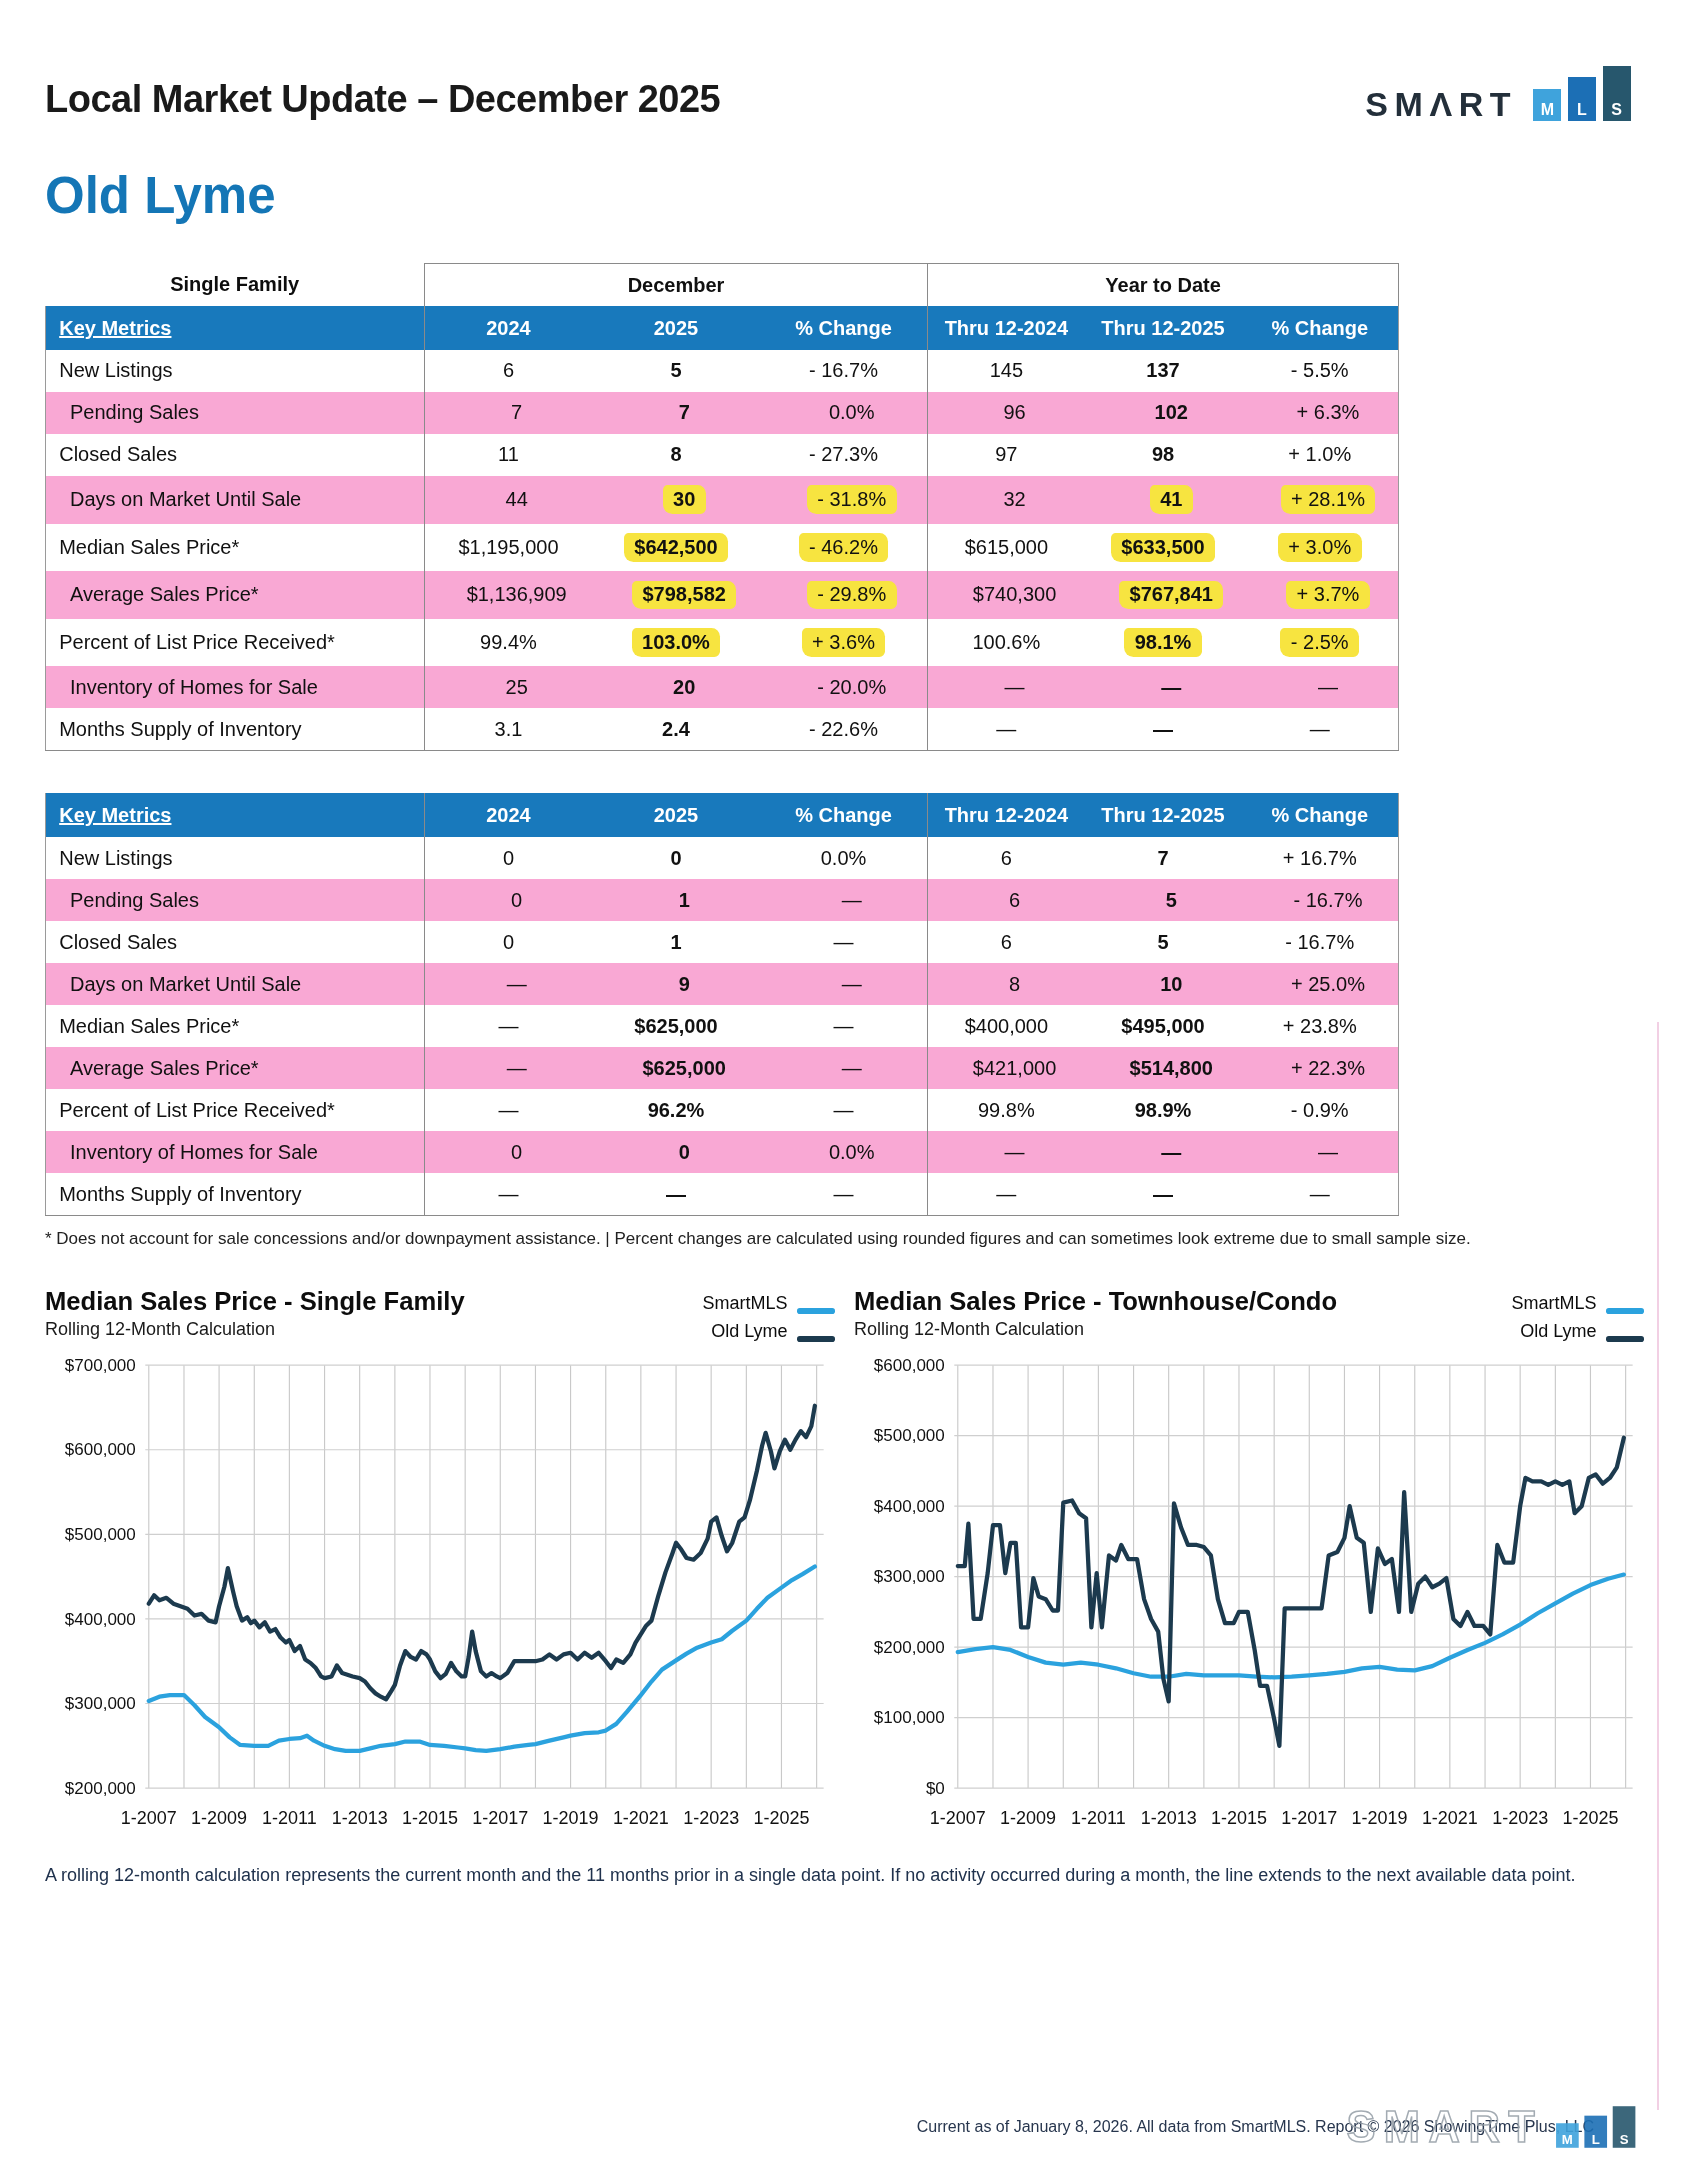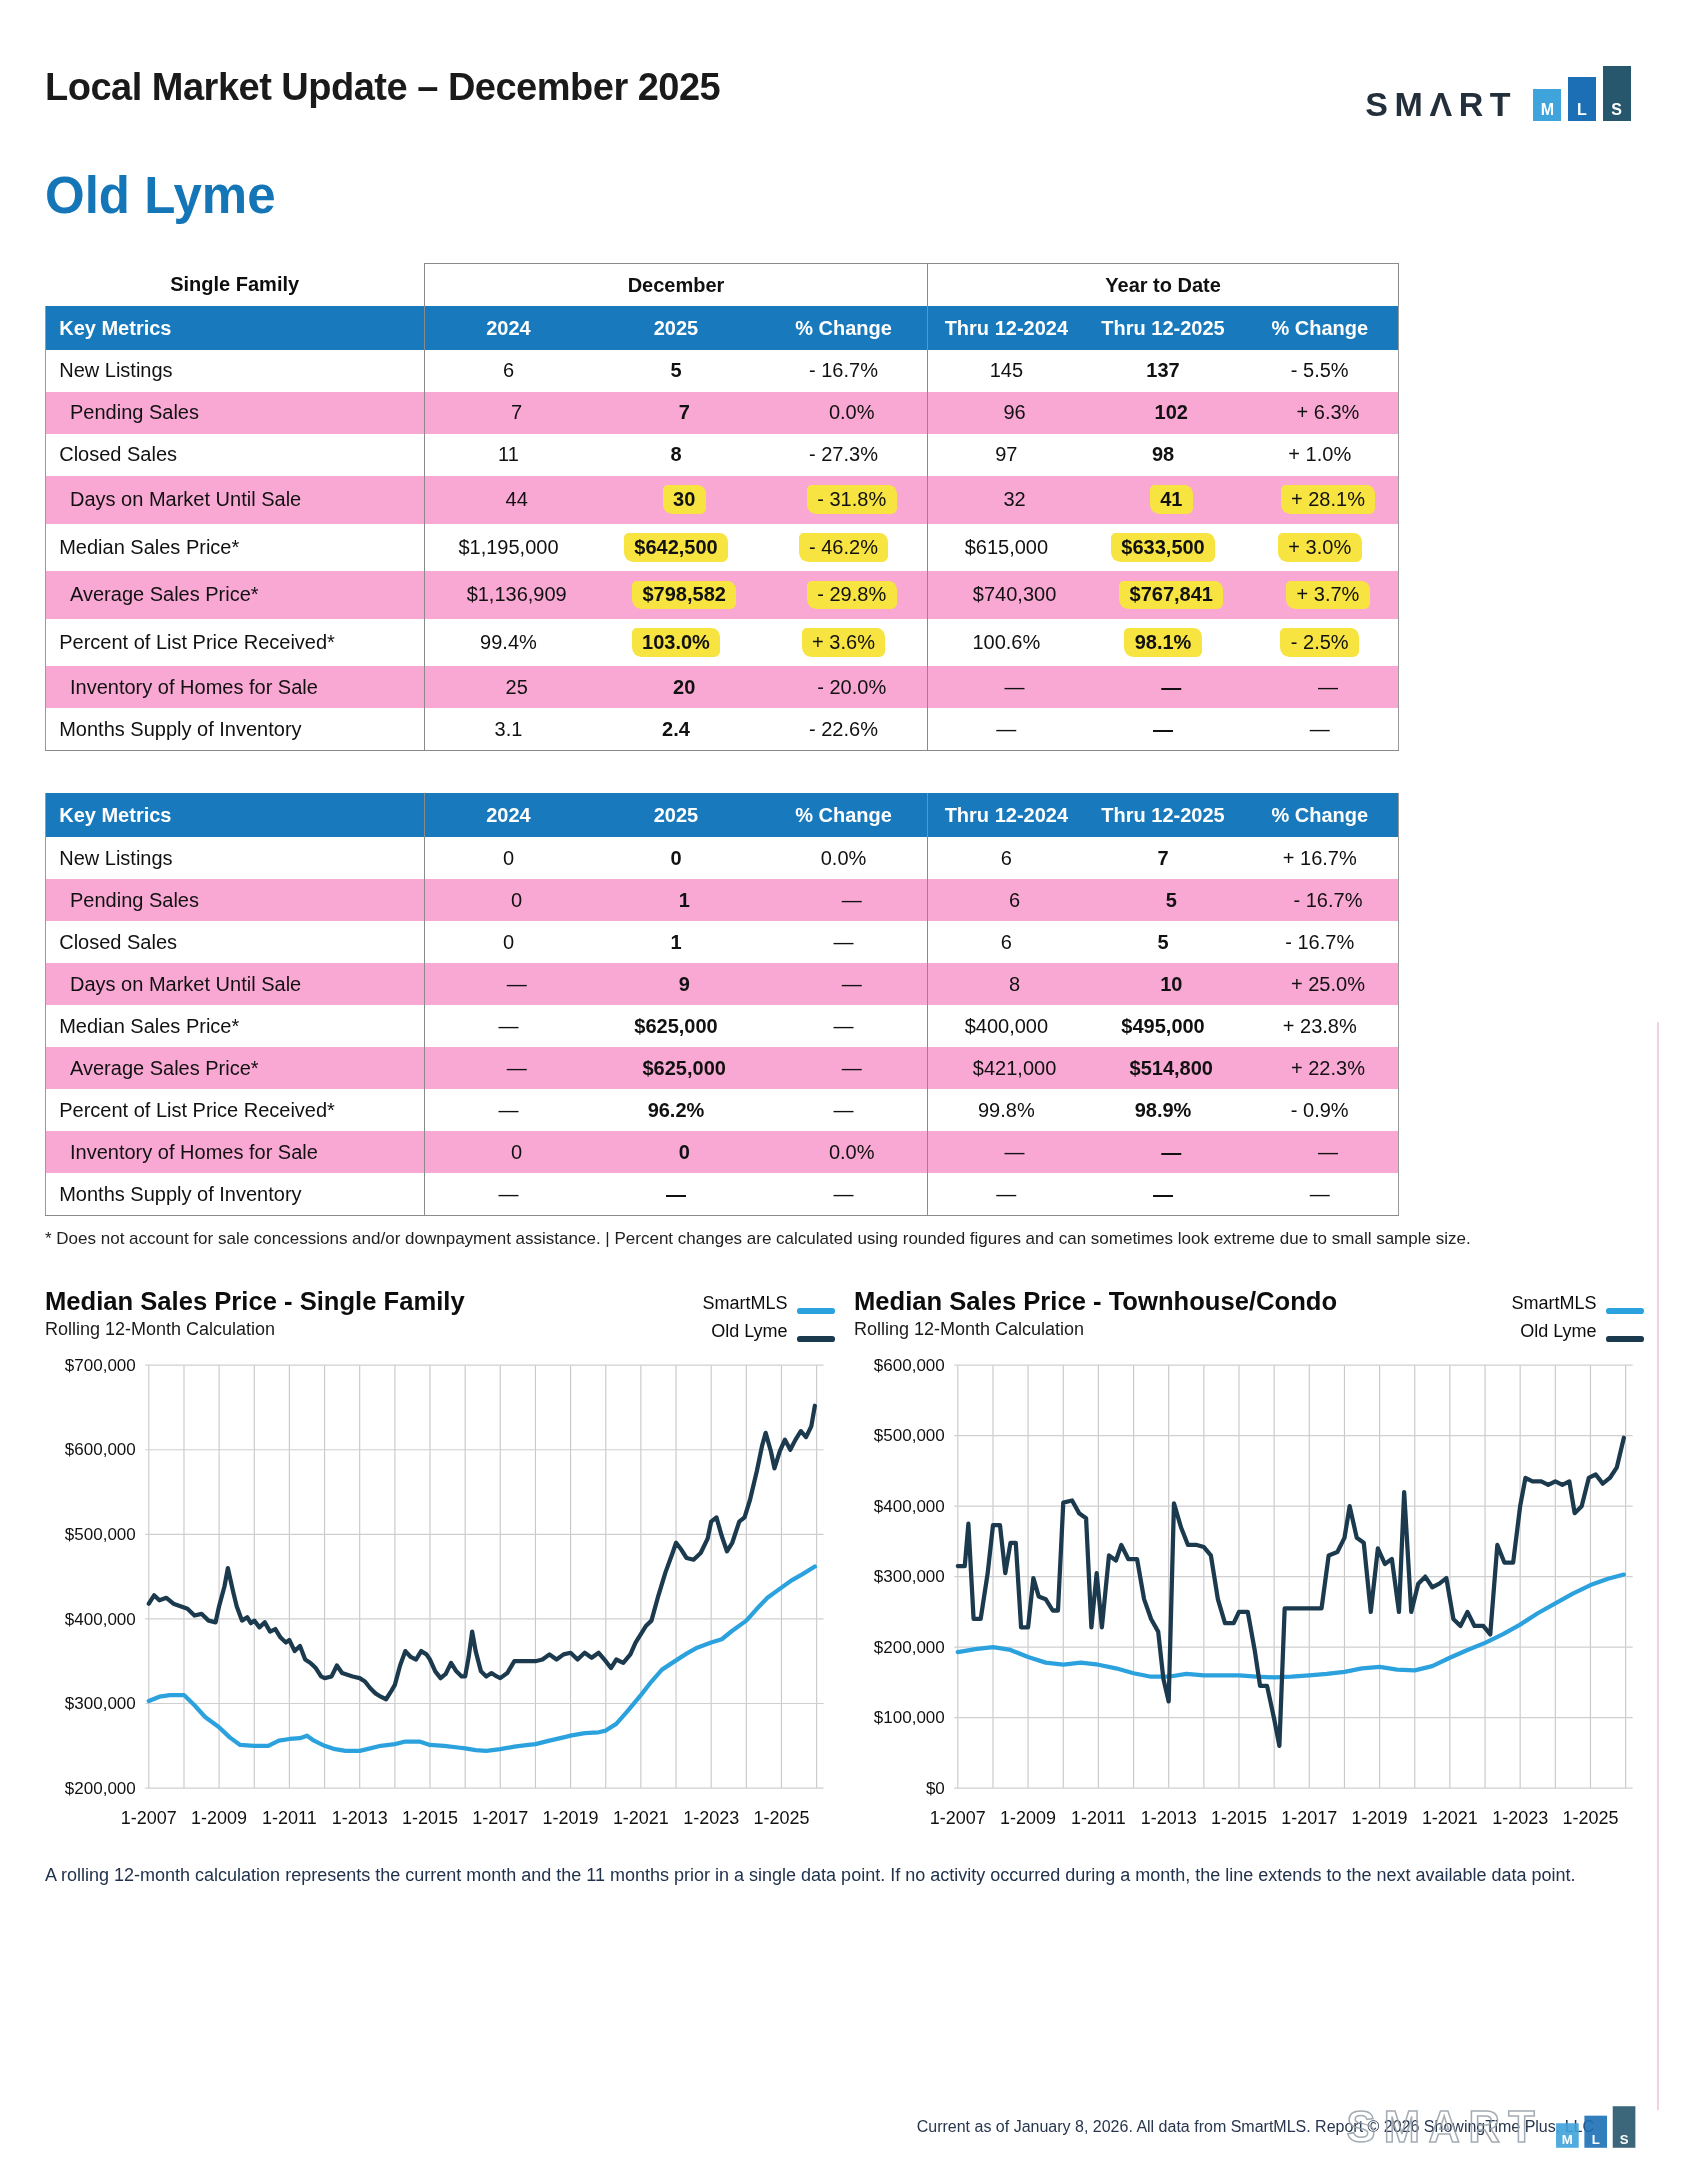--- a/index.html
+++ b/index.html
@@ -1,20 +1,20 @@
 <!DOCTYPE html>
 <html style="font-size:15px"><head>
 <meta charset="utf-8">
 <style>
   html,body{margin:0;padding:0;background:#ffffff;}
   body{width:1685px;height:2180px;overflow:hidden;font-family:"Liberation Sans",sans-serif;color:#111;position:relative;}
   .page{padding:53px 45px 0 45px;position:relative;}
 
   
-  .hdr{display:flex;justify-content:space-between;align-items:center;}
+  .hdr{display:flex;justify-content:space-between;align-items:flex-end;}
   .hdr-title{font-size:38px;font-weight:bold;color:#1a1a1a;letter-spacing:-0.5px;margin:0;}
   .hdr-sub{font-size:19px;color:#2b3a4a;margin-top:5.7px;}
   .logo{display:flex;align-items:flex-end;margin-top:13.2px;margin-right:9.5px;}
   .logo-text{font-size:34px;font-weight:bold;color:#232f3a;letter-spacing:6.6px;line-height:1;}
   .logo-bars{display:flex;align-items:flex-end;margin-left:9.5px;}
   .logo-bar{width:28px;display:flex;align-items:flex-end;justify-content:center;color:#fff;font-weight:bold;font-size:16px;margin-left:6.6px;padding-bottom:1.9px;box-sizing:border-box;}
 
   
   .city{font-size:51px;font-weight:bold;color:#1476B6;margin-top:49px;line-height:1;}
   .county{font-size:25.6px;font-weight:bold;color:#2BA6DF;margin-top:9.5px;}
@@ -22,21 +22,21 @@
   
   .tbl-wrap{margin-top:42px;}
   table.metrics{width:1354px;border-collapse:collapse;table-layout:fixed;}
   table.metrics col.c-metric{width:28%;}
   table.metrics col.c-dec{width:12.4%;}
   table.metrics col.c-ytd{width:11.6%;}
   table.metrics td{font-size:20px;padding:9.5px 7.6px;text-align:center;}
   td.gh-blank{border:none;text-align:left;padding-left:1.9px;font-size:25.6px;font-weight:bold;color:#0d0d0d;}
   td.gh-group{border:1.4px solid #8a8a8a;border-bottom:none;font-size:24px;font-weight:bold;text-align:center;background:#fff;}
   tr.hdr-row td{background:#1879BC;color:#ffffff;font-weight:bold;font-size:20px;padding:10.4px 7.6px;}
-  tr.hdr-row td:first-child{text-align:left;padding-left:13.2px;}
+  tr.hdr-row td:first-child{text-align:left;padding-left:13.2px;text-decoration:underline;}
   tr.data-row td:first-child{text-align:left;padding-left:13.2px;}
   tr.data-row.shade td{background:#f9a8d4;padding-left:24px;}
   td.b-left{border-left:1.4px solid #8a8a8a;}
   td.b-out-l{border-left:1.4px solid #9a9a9a;}
   td.b-out-r{border-right:1.4px solid #9a9a9a;}
   tr.last-row td{border-bottom:1.4px solid #8a8a8a;}
   td .bold{font-weight:bold;}
   .hl{background:#F7E440;padding:2.8px 10.4px;border-radius:4.7px 8.5px 5.7px 9.5px;display:inline-block;}
 
   .foot-note{font-size:17px;color:#222;margin-top:13.2px;width:1575px;}

